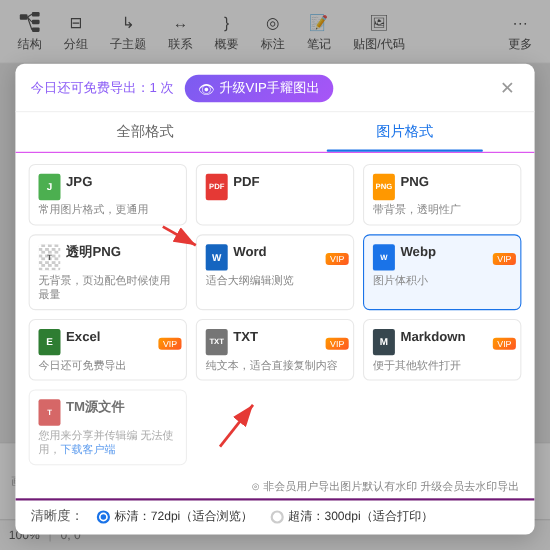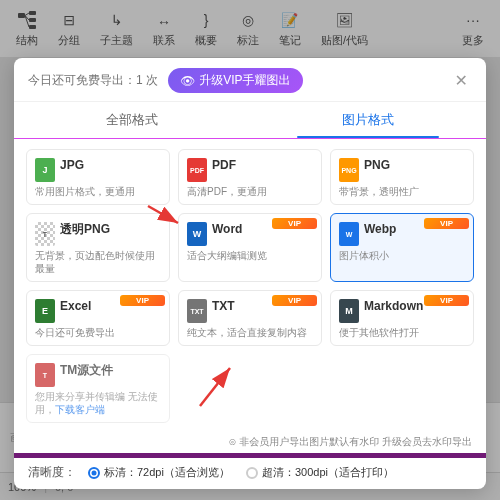--- a/index.html
+++ b/index.html
@@ -103,21 +103,21 @@
     .modal-header {
       display: flex;
       align-items: center;
       padding: 10px 14px 8px;
       gap: 10px;
       border-bottom: 1px solid #f0f0f0;
     }
 
     .free-export-text {
       font-size: 12px;
-      color: #737373;
+      color: #8b5cf6;
       white-space: nowrap;
     }
 
     .vip-upgrade-btn {
       background: linear-gradient(135deg, #7b5cf0, #a855f7);
       color: #fff;
       border: none;
       border-radius: 14px;
       padding: 4px 12px;
       font-size: 12px;
@@ -227,36 +227,36 @@
 
     .format-desc {
       font-size: 10px;
       color: #888;
       line-height: 1.3;
       margin-top: 1px;
     }
 
     .vip-badge {
       position: absolute;
-      top: 4px;
+      top: 16px;
       right: 4px;
       background: linear-gradient(135deg, #ff9800, #ff5722);
       color: #fff;
       font-size: 8px;
-      padding: 1px 16px;
+      padding: 1px 4px;
       border-radius: 3px;
-      font-weight: bold;
+      font-weight: normal;
     }
 
     
     .resolution-section {
       padding: 6px 14px 8px;
       display: flex;
       gap: 12px;
-      border-top: 5px solid #701a75;
+      border-top: 2px solid #701a75;
     }
     .resolution-label {
       font-size: 12px;
       color: #555;
       white-space: nowrap;
     }
     .resolution-options {
       display: flex;
       gap: 16px;
     }
@@ -433,21 +433,20 @@
         </div>
         <div class="format-desc">常用图片格式，更通用</div>
       </div>
 
       <div class="format-item" style="position:relative;">
 
         <div class="format-item-header">
           <div class="format-icon icon-pdf" style="font-size:7px;">PDF</div>
           <span class="format-name">PDF</span>
         </div>
-        <div class="format-desc">高清PDF，更通用</div>
       </div>
 
       <div class="format-item">
         <div class="format-item-header">
           <div class="format-icon icon-png" style="font-size:7px;">PNG</div>
           <span class="format-name">PNG</span>
         </div>
         <div class="format-desc">带背景，透明性广</div>
       </div>
 

